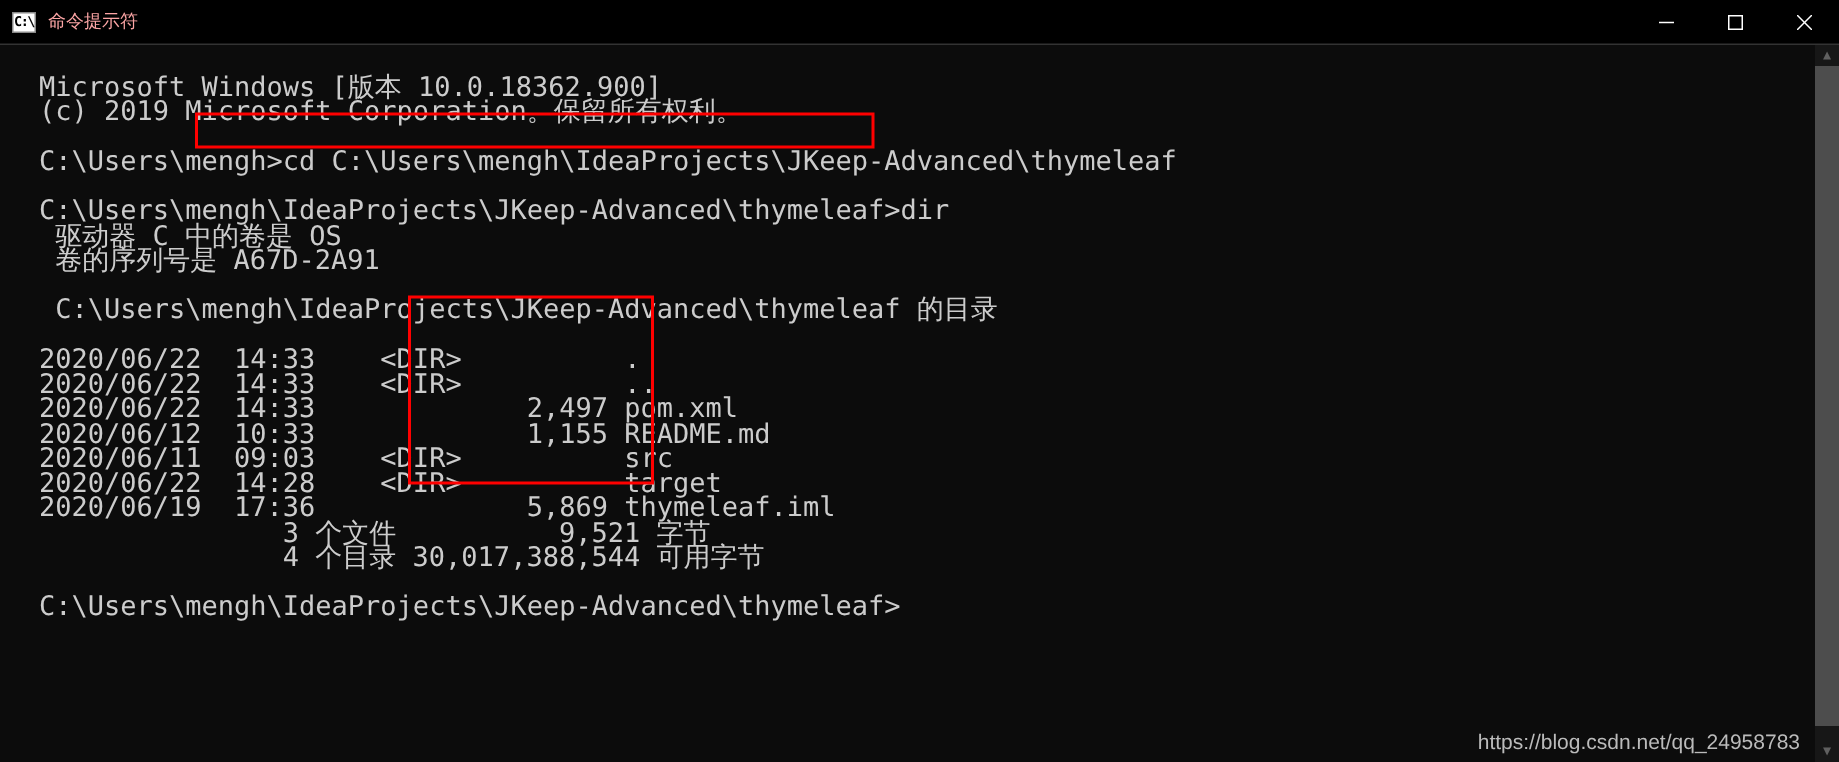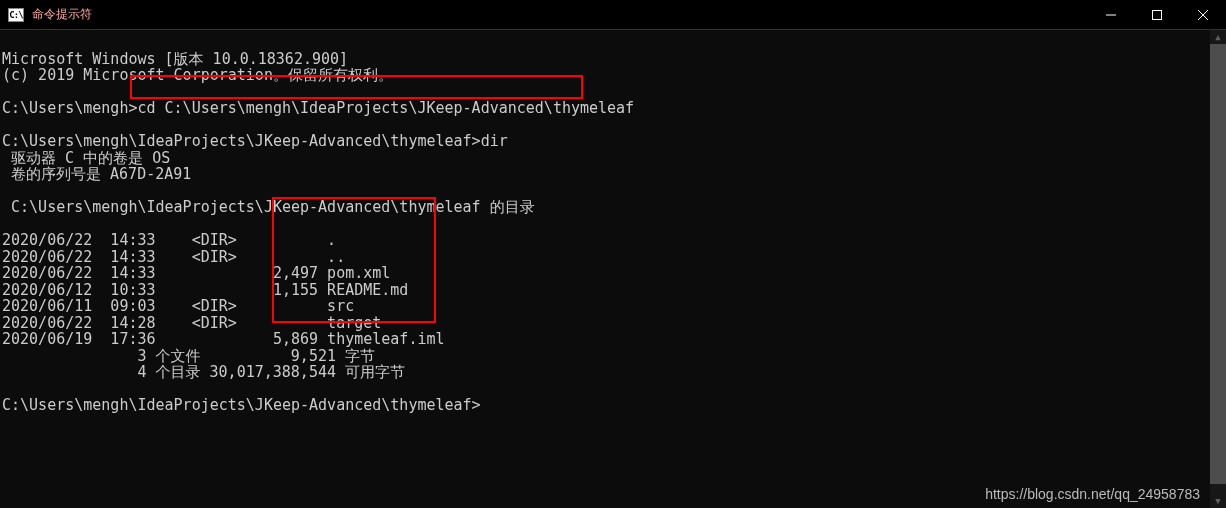--- a/index.html
+++ b/index.html
@@ -55,23 +55,24 @@
       display: flex;
       align-items: center;
       justify-content: center;
       color: #ffffff;
     }
     .win-btn svg { width: 10px; height: 10px; }
     .terminal {
       padding: 4px 2px;
       white-space: pre;
       line-height: 16.5px;
-      font-size: 15px;
+      font-size: 18px;
       letter-spacing: 0px;
       position: relative;
+      margin-left: 24px;
     }
     .red-box {
       border: 2px solid #ff0000;
       position: absolute;
       pointer-events: none;
     }
     .red-box-1 {
       top: 75px;
       left: 130px;
       width: 453px;

